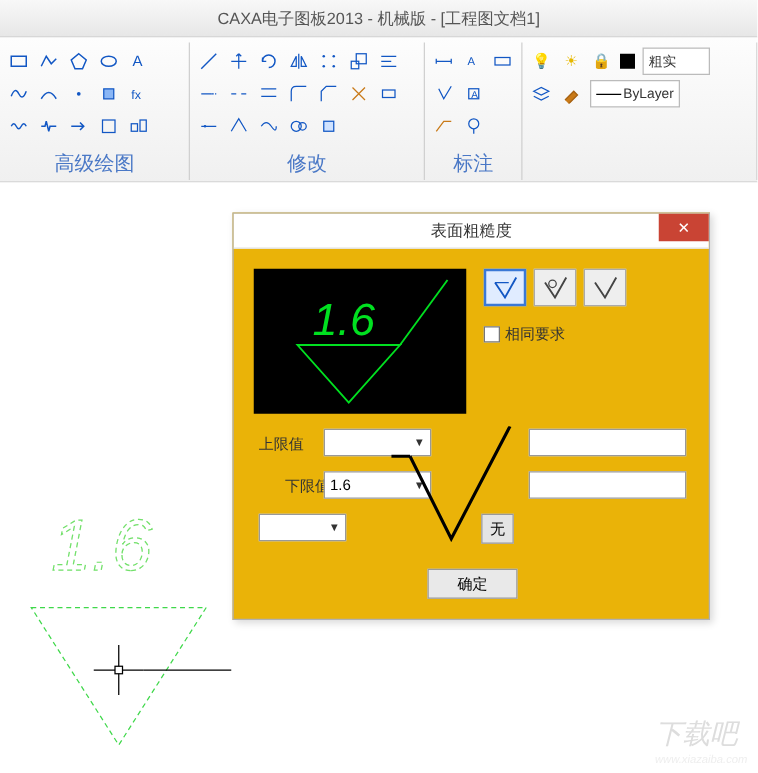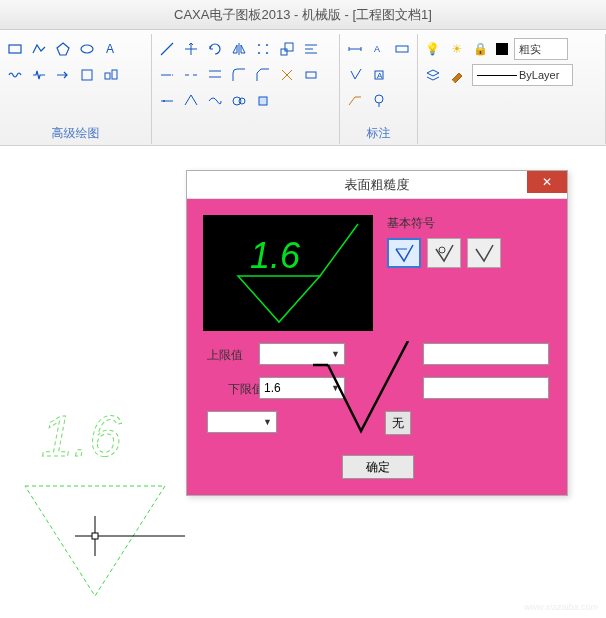--- a/index.html
+++ b/index.html
@@ -33,21 +33,21 @@
     border-right: 1px solid #d0d0d0;
     padding: 2px 6px 0 6px;
     display: flex;
     flex-direction: column;
     justify-content: space-between;
     height: 110px;
   }
   .ribbon-group-label {
     text-align: center;
     color: #4a78c6;
-    font-size: 12px;
+    font-size: 16px;
     padding: 2px 0;
   }
   .tool-rows { flex: 1; }
   .tool-row {
     display: flex;
     align-items: center;
     height: 26px;
     gap: 6px;
   }
   .tool {
@@ -63,21 +63,21 @@
   .linetype {
     display: flex;
     align-items: center;
     gap: 2px;
     font-size: 11px;
     color: #333;
     height: 22px;
     border: 1px solid #bbb;
     background: #fff;
     padding: 0 4px;
-    width: 101px;
+    width: 72px;
   }
   .canvas-area {
     position: absolute;
     top: 146px;
     left: 0;
     right: 0;
     bottom: 0;
     background: #fff;
   }
   .drawing-symbol {
@@ -97,21 +97,21 @@
   .watermark-sub {
     color: #eee;
     font-size: 9px;
     text-align: right;
   }
   .dialog {
     position: absolute;
     top: 170px;
     left: 186px;
     width: 382px;
-    background: #ec4899;
+    background: #eab308;
     border: 1px solid #b0b0b0;
     box-shadow: 2px 2px 6px rgba(0,0,0,.15);
   }
   .dlg-titlebar {
     height: 28px;
     background: #fff;
     display: flex;
     align-items: center;
     justify-content: center;
     position: relative;
@@ -250,20 +250,47 @@
           </span>
         <span class="tool">
             <svg viewBox="0 0 16 16">
               <text x="3" y="12" font-size="12" fill="#1257c4">A</text>
             </svg>
           </span>
       </div>
       <div class="tool-row">
         <span class="tool">
             <svg viewBox="0 0 16 16">
+              <path d="M2 10 Q5 2 8 8 T14 6" fill="none" stroke="#1257c4" stroke-width="1.2"></path>
+            </svg>
+          </span>
+        <span class="tool">
+            <svg viewBox="0 0 16 16">
+              <path d="M2 12 Q8 2 14 12" fill="none" stroke="#1257c4" stroke-width="1.2"></path>
+            </svg>
+          </span>
+        <span class="tool">
+            <svg viewBox="0 0 16 16">
+              <circle cx="8" cy="8" r="1.5" fill="#1257c4"></circle>
+            </svg>
+          </span>
+        <span class="tool">
+            <svg viewBox="0 0 16 16">
+              <path d="M4 4 L12 4 L12 12 L4 12 Z" fill="#8ab6f5" stroke="#1257c4"></path>
+            </svg>
+          </span>
+        <span class="tool">
+            <svg viewBox="0 0 16 16">
+              <text x="2" y="12" font-size="10" fill="#1257c4">fx</text>
+            </svg>
+          </span>
+      </div>
+      <div class="tool-row">
+        <span class="tool">
+            <svg viewBox="0 0 16 16">
               <path d="M2 8 Q4 4 6 8 T10 8 T14 8" fill="none" stroke="#1257c4" stroke-width="1.2"></path>
             </svg>
           </span>
         <span class="tool">
             <svg viewBox="0 0 16 16">
               <path d="M2 8 L5 8 L6 4 L8 12 L9 8 L14 8" fill="none" stroke="#1257c4" stroke-width="1.2"></path>
             </svg>
           </span>
         <span class="tool">
             <svg viewBox="0 0 16 16">
@@ -392,20 +419,21 @@
               <circle cx="11" cy="8" r="3" stroke="#1257c4" fill="none"></circle>
             </svg>
           </span>
         <span class="tool">
             <svg viewBox="0 0 16 16">
               <rect x="4" y="4" width="8" height="8" fill="#cfe2ff" stroke="#1257c4"></rect>
             </svg>
           </span>
       </div>
     </div>
+    <div class="ribbon-group-label">修改</div>
   </div>
 
   <div class="ribbon-group" style="width:78px">
     <div class="tool-rows">
       <div class="tool-row">
         <span class="tool">
             <svg viewBox="0 0 16 16">
               <path d="M2 8 L14 8 M2 6 L2 10 M14 6 L14 10" stroke="#1257c4"></path>
             </svg>
           </span>
@@ -488,20 +516,21 @@
     <text x="26" y="60" font-size="58" font-family="Arial" font-style="italic" fill="none" stroke="#73e06b" stroke-width="1" stroke-dasharray="4,3">1.6</text>
     <path d="M10 90 L150 90 L80 200 Z" fill="none" stroke="#3fd84a" stroke-width="1" stroke-dasharray="4,3"></path>
     <g stroke="#000" stroke-width="1">
       <line x1="80" y1="120" x2="80" y2="160"></line>
       <line x1="60" y1="140" x2="100" y2="140"></line>
       <rect x="77" y="137" width="6" height="6" fill="#fff"></rect>
     </g>
     <line x1="100" y1="140" x2="170" y2="140" stroke="#000" stroke-width="1"></line>
   </svg>
   <div class="watermark">
+    <div>下载吧</div>
     <div class="watermark-sub">www.xiazaiba.com</div>
   </div>
 </div>
 
 <div class="dialog">
   <div class="dlg-titlebar">
     <span class="dlg-title">表面粗糙度</span>
     <div class="dlg-close">
       <span>✕</span>
     </div>
@@ -509,40 +538,43 @@
   <div class="dlg-body">
     <div class="top-row">
       <div class="preview">
         <svg width="160" height="110">
           <text x="42" y="50" font-size="36" font-family="Arial" font-style="italic" fill="#00e020">1.6</text>
           <path d="M30 58 L112 58 L71 104 Z" fill="none" stroke="#00e020" stroke-width="1.5"></path>
           <line x1="112" y1="58" x2="150" y2="6" stroke="#00e020" stroke-width="1.5"></line>
         </svg>
       </div>
       <div class="side-panel">
-        <span class="sym-label">基本符号</span>
         <div class="sym-btns">
           <div class="sym-btn selected">
             <svg width="22" height="20">
                 <path d="M3 6 L11 18 L20 2" stroke="#1257c4" fill="none" stroke-width="1.5"></path>
                 <path d="M3 6 L14 6" stroke="#1257c4"></path>
               </svg>
           </div>
           <div class="sym-btn">
             <svg width="22" height="20">
                 <path d="M3 6 L11 18 L20 2" stroke="#444" fill="none" stroke-width="1.5"></path>
                 <circle cx="9" cy="7" r="3" fill="none" stroke="#444"></circle>
               </svg>
           </div>
           <div class="sym-btn">
             <svg width="22" height="20">
                 <path d="M3 6 L11 18 L20 2" stroke="#444" fill="none" stroke-width="1.5"></path>
               </svg>
           </div>
         </div>
+        <div class="chk-row">
+          <span class="chk"></span>
+          <span>相同要求</span>
+        </div>
       </div>
     </div>
 
     <div class="limits">
       <span class="lim-label up">上限值</span>
       <div class="combo" style="top:0;left:56px">
         <span></span>
         <span class="arrow">▼</span>
       </div>
 

